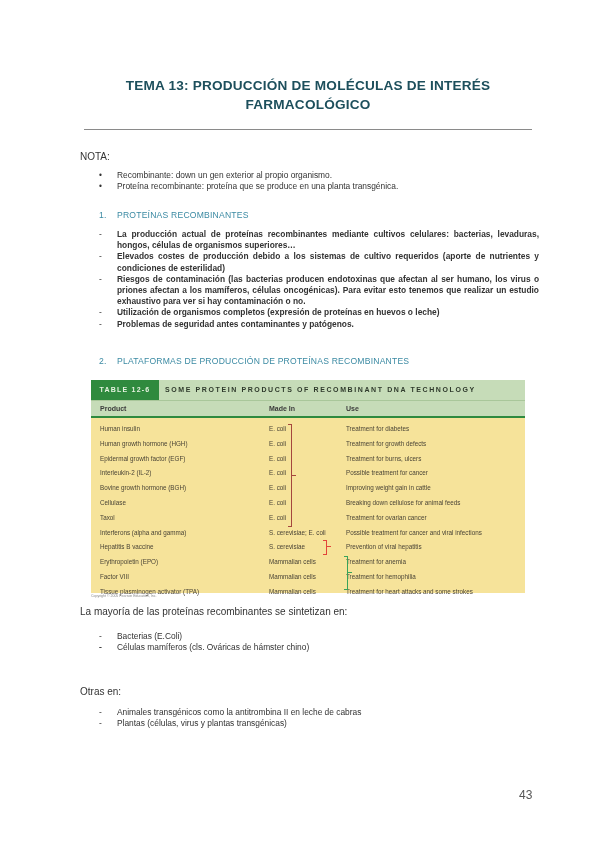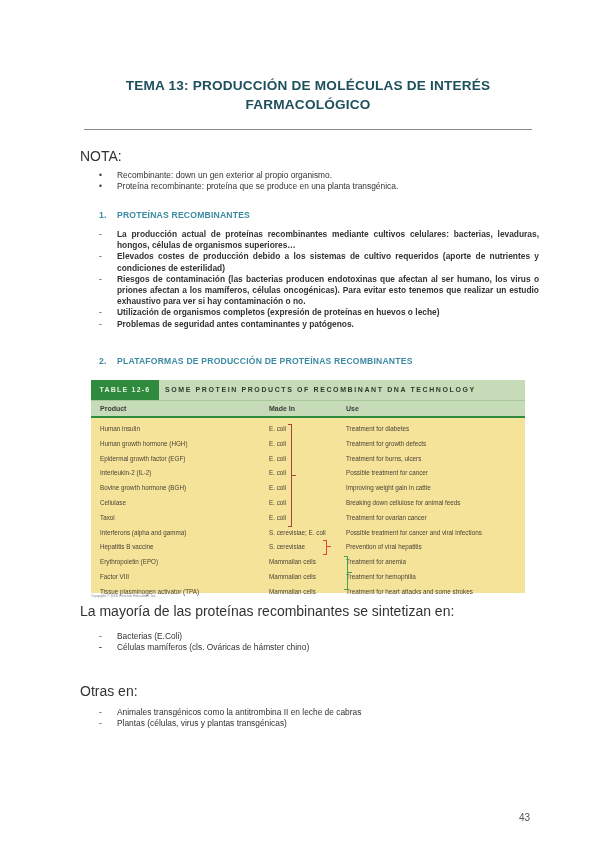--- a/index.html
+++ b/index.html
@@ -4,30 +4,30 @@
 <style>
   html, body { margin: 0; padding: 0; background: #ffffff; }
   body { width: 600px; height: 848px; position: relative; overflow: hidden;
          font-family: "Liberation Sans", "DejaVu Sans", sans-serif; color: #2b2b2b; }
   .page { position: absolute; left: 8px; top: 0; width: 600px; height: 599px; }
 
   .title { position: absolute; left: 70px; width: 460px; top: 76px; text-align: center;
            color: #1d4f5c; font-weight: bold; font-size: 13.6px; line-height: 19px; letter-spacing: 0.2px; }
   .rule { position: absolute; left: 76px; width: 448px; top: 129px; height: 1px; background: #8a8a8a; }
 
-  .txt { position: absolute; font-size: 14px; line-height: 11.2px; color: #333; }
+  .txt { position: absolute; font-size: 10px; line-height: 11.2px; color: #333; }
   .nota { left: 72px; top: 151px; }
 
   ul.bl { position: absolute; margin: 0; padding: 0; list-style: none; font-size: 8.4px; line-height: 11.2px; color: #333; }
   ul.bl li { position: relative; padding-left: 18px; }
   ul.bl li .mk { position: absolute; left: 0; top: 0; width: 10px; }
   ul.just li .tx { text-align: justify; display: block; font-weight: bold; }
 
   .note-list { left: 91px; top: 170px; width: 440px; }
-  .sec { position: absolute; left: 91px; color: #3b8aa3; font-weight: bold; font-size: 8.6px; letter-spacing: 0.2px; }
+  .sec { position: absolute; left: 91px; color: #3b8aa3; font-weight: normal; font-size: 8.6px; letter-spacing: 0.2px; }
   .sec .num { display: inline-block; width: 18px; }
   .sec1 { top: 210px; }
   .sec2 { top: 356px; }
   .list1 { left: 91px; top: 229px; width: 440px; }
 
   
   .tbl { position: absolute; left: 83px; top: 380px; width: 434px; height: 213px; background: #f6e39a; }
   .tbl-head { position: absolute; left: 0; top: 0; width: 434px; height: 20px; background: #c6dcb8; }
   .tbl-num { position: absolute; left: 0; top: 0; height: 20px; width: 68px; background: #2f8a3e; color: #e6f2e0;
              font-size: 7px; font-weight: bold; letter-spacing: 1.2px; line-height: 20px; text-align: center; }
@@ -43,21 +43,21 @@
   .row .p { left: 9px; } .row .m { left: 178px; font-style: normal; } .row .u { left: 255px; }
   .em { font-style: italic; }
   .br { position: absolute; border: 1.2px solid; border-left: none; width: 3px; }
   .br-tick { position: absolute; height: 1.2px; width: 4px; }
   .copy { position: absolute; left: 83px; top: 594px; font-size: 3.5px; color: #888; }
 
   .p2 { left: 72px; top: 606px; }
   .list2 { left: 91px; top: 631px; width: 440px; }
   .p3 { left: 72px; top: 686px; }
   .list3 { left: 91px; top: 707px; width: 440px; }
-  .pgnum { position: absolute; left: 511px; top: 788px; font-size: 10px; color: #555; margin-top: 24px; }
+  .pgnum { position: absolute; left: 511px; top: 788px; font-size: 12px; color: #555; }
 </style>
 </head>
 <body>
 
 <div class="page">
 
   <div class="title">
     <div>TEMA 13: PRODUCCIÓN DE MOLÉCULAS DE INTERÉS</div>
     <div>FARMACOLÓGICO</div>
   </div>

